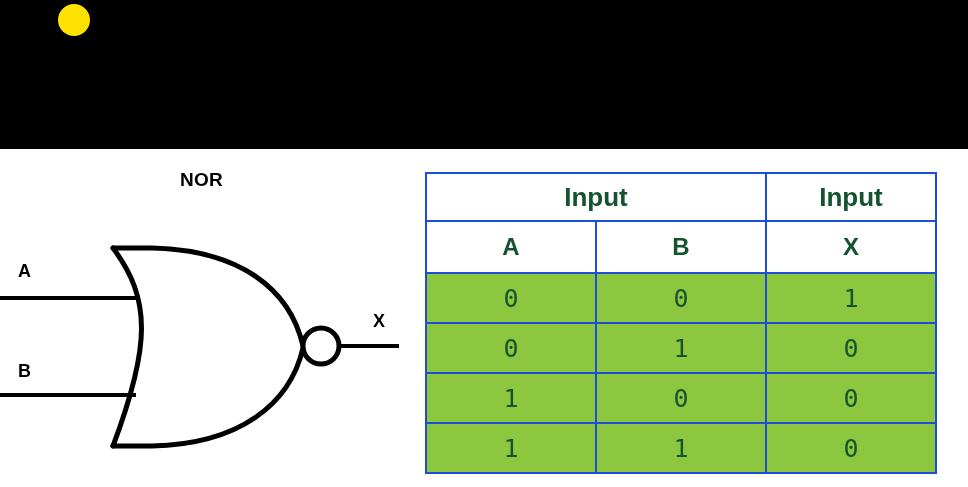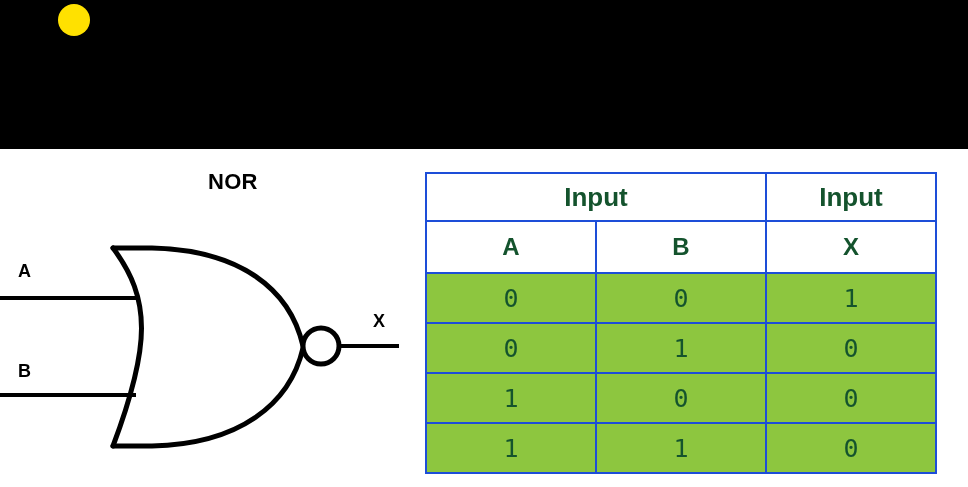--- a/index.html
+++ b/index.html
@@ -40,25 +40,24 @@
     position: absolute;
     left: 0;
     top: 149px;
     width: 420px;
     height: 338px;
   }
   #gate-title {
     position: absolute;
     left: 180px;
     top: 20px;
-    font-size: 22px;
+    font-size: 19px;
     font-weight: bold;
     color: #000000;
     letter-spacing: .3px;
-    margin-left: 28px;
   }
   #gate-svg {
     position: absolute;
     left: 0;
     top: 0;
   }
   .pin-label {
     position: absolute;
     font-size: 18px;
     font-weight: bold;

